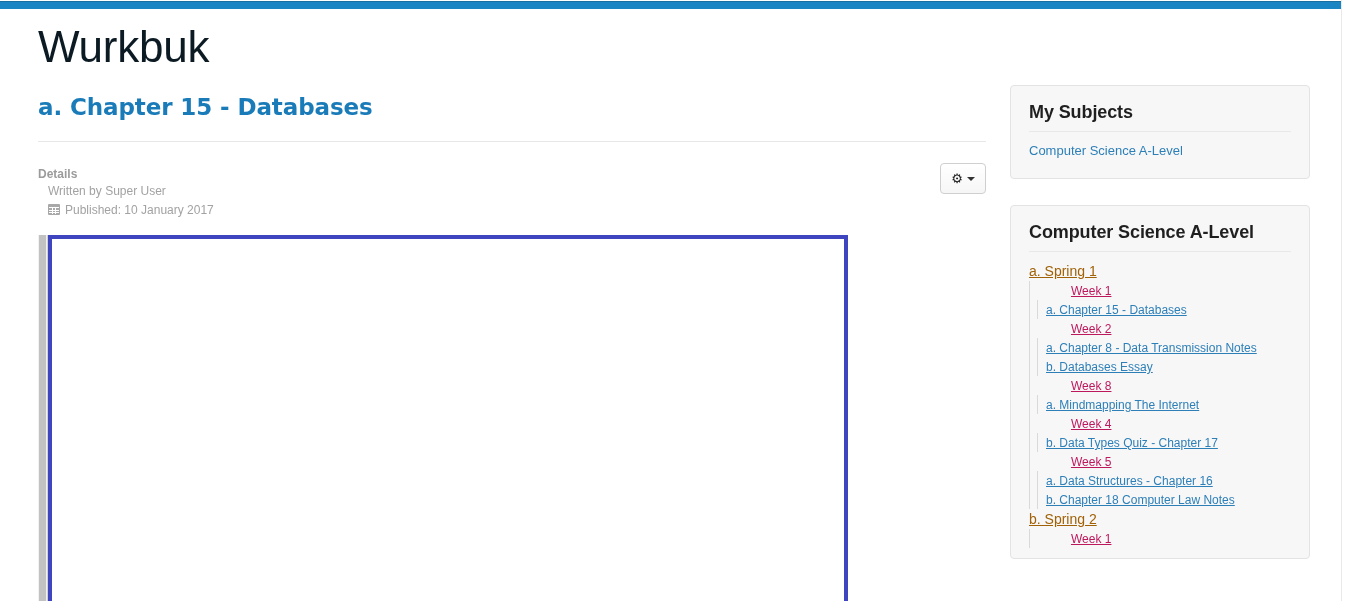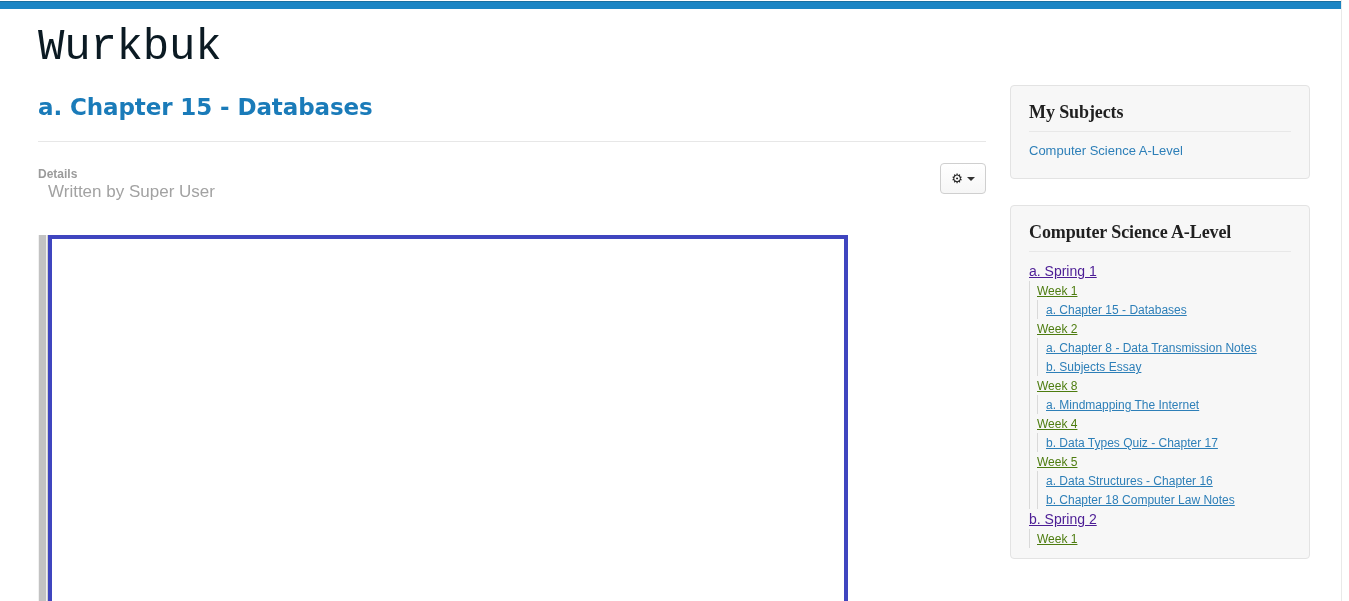--- a/index.html
+++ b/index.html
@@ -60,21 +60,21 @@
   
   #site-title {
     position: absolute;
     left: 38px;
     top: 11px;
     font-size: 44px;
     line-height: 50px;
     font-weight: 400;
     color: #0b1a23;
     letter-spacing: -0.2px;
-    font-family: Liberation Mono, monospace;
+    font-family: Liberation Sans, sans-serif;
   }
 
   
   #main {
     position: absolute;
     left: 38px;
     top: 82px;
     width: 948px;
   }
 
@@ -106,21 +106,21 @@
     font-weight: bold;
     color: #9b9b9b;
     line-height: 15px;
   }
   .details-list {
     list-style: none;
     margin: 0;
     padding: 0 0 0 10px;
   }
   .details-list li {
-    font-size: 17px;
+    font-size: 12px;
     line-height: 19px;
     color: #a2a2a2;
   }
   .cal-icon {
     display: inline-block;
     position: relative;
     width: 12px;
     height: 11px;
     vertical-align: -1px;
     margin-right: 5px;
@@ -218,21 +218,21 @@
     border: 1px solid #e3e3e3;
     border-radius: 4px;
     padding: 14px 18px 18px 18px;
     box-sizing: border-box;
     margin-bottom: 26px;
   }
   .module-title {
     font-size: 18px;
     font-weight: 600;
     color: #1f1f1f;
-    font-family: Liberation Serif, serif;
+    font-family: Liberation Sans, sans-serif;
     line-height: 24px;
     padding-bottom: 7px;
     border-bottom: 1px solid #e8e8e8;
     letter-spacing: -0.1px;
   }
   .module-body {
     padding-top: 9px;
   }
   .module-list {
     list-style: none;
@@ -241,28 +241,28 @@
   }
   .module-list a {
     color: #2d7fb8;
     text-decoration: none;
     font-size: 13px;
     line-height: 19px;
     display: inline-block;
   }
 
   
-  .nav-l1 > li > a { font-size: 14px; line-height: 20px; color: #4c1d95; }
+  .nav-l1 > li > a { font-size: 14px; line-height: 20px; color: #a16207; }
   .nav-l2 {
     list-style: none;
     margin: 0;
     padding: 0 0 0 7px;
     border-left: 1px solid #d9d9d9;
   }
-  .nav-l2 > li > a { font-size: 12px; line-height: 18px; color: #4d7c0f; }
+  .nav-l2 > li > a { font-size: 12px; line-height: 18px; color: #be185d; margin-left: 34px; }
   .nav-l3 {
     list-style: none;
     margin: 0;
     padding: 0 0 0 8px;
     border-left: 1px solid #d9d9d9;
   }
   .nav-l3 > li > a { font-size: 12px; line-height: 18px; color: #2d7fb8; }
   .nav-l1 { list-style: none; margin: 0; padding: 0; }
   #subject-nav-module { padding-bottom: 10px; }
 </style>
@@ -284,20 +284,21 @@
 
     <div id="main">
 
       <h1 id="article-title">a. Chapter 15 - Databases</h1>
       <div id="title-rule"></div>
 
       <div id="details-row">
         <div class="details-heading">Details</div>
         <ul class="details-list">
           <li>Written by Super User</li>
+          <li><span class="cal-icon"></span><span>Published: 10 January 2017</span></li>
         </ul>
 
         <div id="gear-button">
           <span class="gear-glyph">⚙</span>
           <span class="caret-glyph"></span>
         </div>
       </div>
 
       <div id="content-frame-wrap">
         <div id="frame-scroll-track">
@@ -332,21 +333,21 @@
                   <a href="#">Week 1</a>
                   <ul class="nav-l3">
                     <li><a href="#">a. Chapter 15 - Databases</a></li>
                   </ul>
                 </li>
 
                 <li>
                   <a href="#">Week 2</a>
                   <ul class="nav-l3">
                     <li><a href="#">a. Chapter 8 - Data Transmission Notes</a></li>
-                    <li><a href="#">b. Subjects Essay</a></li>
+                    <li><a href="#">b. Databases Essay</a></li>
                   </ul>
                 </li>
 
                 <li>
                   <a href="#">Week 8</a>
                   <ul class="nav-l3">
                     <li><a href="#">a. Mindmapping The Internet</a></li>
                   </ul>
                 </li>
 

